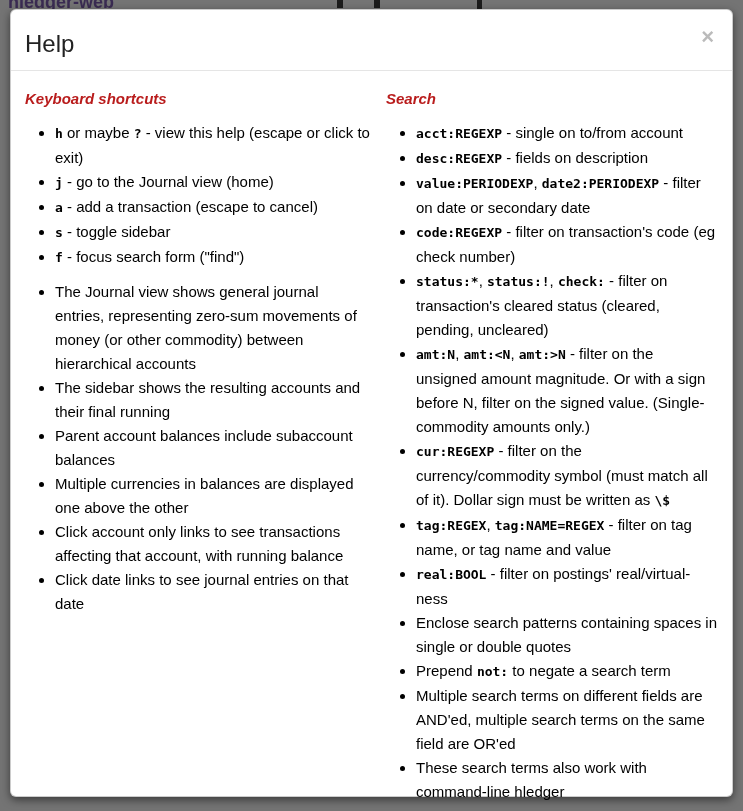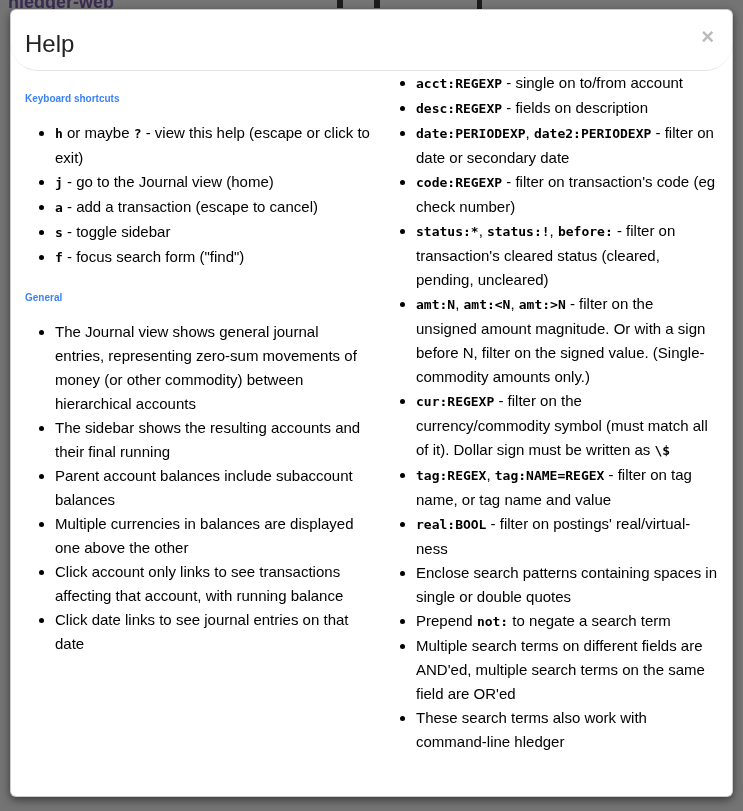--- a/index.html
+++ b/index.html
@@ -33,43 +33,43 @@
     background: #ffffff;
     border: 1px solid rgba(0,0,0,0.2);
     border-radius: 6px;
     box-shadow: 0 3px 9px rgba(0,0,0,0.5);
   }
   .modal-header {
     position: relative;
     height: 61px;
     padding: 20px 14px 0 14px;
     border-bottom: 1px solid #e5e5e5;
-    border-radius: 27px;
   }
   .modal-title {
     font-size: 24px; font-weight: normal; color: #222;
     line-height: 28px;
   }
   .close-btn {
     position: absolute; right: 18px; top: 16px;
     font-size: 22px; font-weight: bold; color: #bbbbbb;
     line-height: 22px;
     background: none; border: none; cursor: pointer;
     font-family: "Liberation Sans", sans-serif;
   }
   .modal-body {
     display: flex;
     padding: 0 14px 15px 14px;
   }
   .col-left  { width: 346px; margin-right: 15px; }
   .col-right { flex: 1; }
   .help-col h4 {
-    font-size: 10px; font-weight: bold; color: #3b82f6;
+    font-size: 15px; font-weight: bold; color: #b91c1c;
     margin: 18px 0 13px 0;
     line-height: 19px;
+    font-style: italic;
   }
   .help-col ul {
     margin: 0 0 10px 0;
     padding-left: 30px;
     list-style: disc outside;
   }
   .help-col li {
     font-size: 15px; line-height: 24px; color: #000;
   }
   .code {
@@ -101,40 +101,40 @@
         <h4>Keyboard shortcuts</h4>
         <ul>
             <li><span class="code">h</span><span> or maybe </span><span class="code">?</span><span> - view this help (escape or click to exit)</span></li>
             <li><span class="code">j</span><span> - go to the Journal view (home)</span></li>
             <li><span class="code">a</span><span> - add a transaction (escape to cancel)</span></li>
             <li><span class="code">s</span><span> - toggle sidebar</span></li>
             <li><span class="code">f</span><span> - focus search form ("find")</span></li>
           </ul>
       </section>
       <section>
-        <h4>General</h4>
         <ul>
             <li><span>The Journal view shows general journal entries, representing zero-sum movements of money (or other commodity) between hierarchical accounts</span></li>
             <li><span>The sidebar shows the resulting accounts and their final running</span></li>
             <li><span>Parent account balances include subaccount balances</span></li>
             <li><span>Multiple currencies in balances are displayed one above the other</span></li>
             <li><span>Click account only links to see transactions affecting that account, with running balance</span></li>
             <li><span>Click date links to see journal entries on that date</span></li>
           </ul>
       </section>
     </div>
 
     <div class="help-col col-right">
       <section>
+        <h4>Search</h4>
         <ul>
             <li><span class="code">acct:REGEXP</span><span> - single on to/from account</span></li>
             <li><span class="code">desc:REGEXP</span><span> - fields on description</span></li>
-            <li><span class="code">date:PERIODEXP</span><span>, </span><span class="code">date2:PERIODEXP</span><span> - filter on date or secondary date</span></li>
+            <li><span class="code">value:PERIODEXP</span><span>, </span><span class="code">date2:PERIODEXP</span><span> - filter on date or secondary date</span></li>
             <li><span class="code">code:REGEXP</span><span> - filter on transaction's code (eg check number)</span></li>
-            <li><span class="code">status:*</span><span>, </span><span class="code">status:!</span><span>, </span><span class="code">before:</span><span> - filter on transaction's cleared status (cleared, pending, uncleared)</span></li>
+            <li><span class="code">status:*</span><span>, </span><span class="code">status:!</span><span>, </span><span class="code">check:</span><span> - filter on transaction's cleared status (cleared, pending, uncleared)</span></li>
             <li><span class="code">amt:N</span><span>, </span><span class="code">amt:&lt;N</span><span>, </span><span class="code">amt:&gt;N</span><span> - filter on the unsigned amount magnitude. Or with a sign before N, filter on the signed value. (Single-commodity amounts only.)</span></li>
             <li><span class="code">cur:REGEXP</span><span> - filter on the currency/commodity symbol (must match all of it). Dollar sign must be written as </span><span class="code">\$</span></li>
             <li><span class="code">tag:REGEX</span><span>, </span><span class="code">tag:NAME=REGEX</span><span> - filter on tag name, or tag name and value</span></li>
             <li><span class="code">real:BOOL</span><span> - filter on postings' real/virtual-ness</span></li>
             <li><span>Enclose search patterns containing spaces in single or double quotes</span></li>
             <li><span>Prepend </span><span class="code">not:</span><span> to negate a search term</span></li>
             <li><span>Multiple search terms on different fields are AND'ed, multiple search terms on the same field are OR'ed</span></li>
             <li><span>These search terms also work with command-line hledger</span></li>
           </ul>
       </section>

